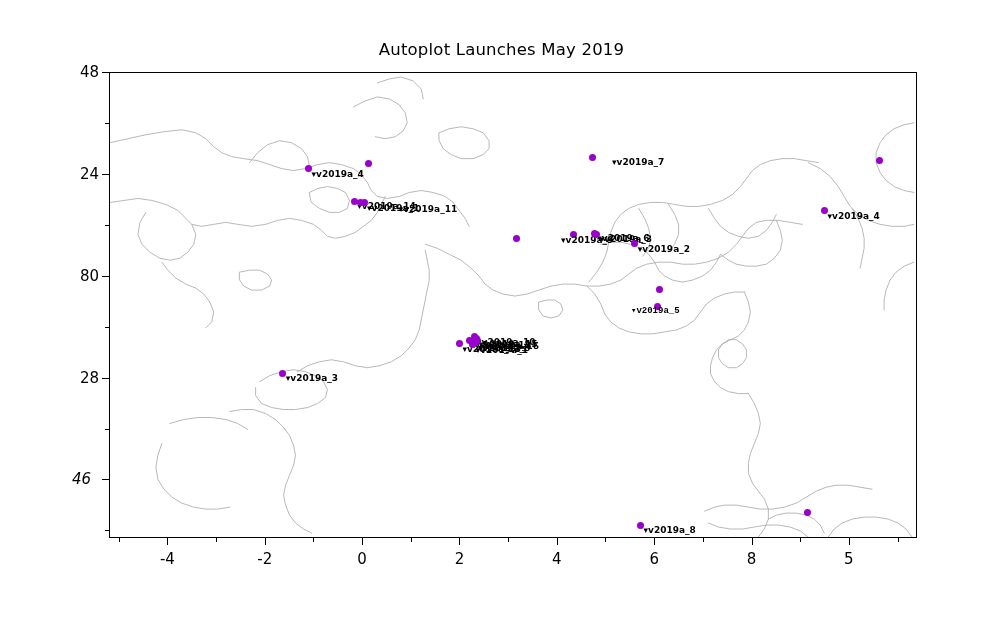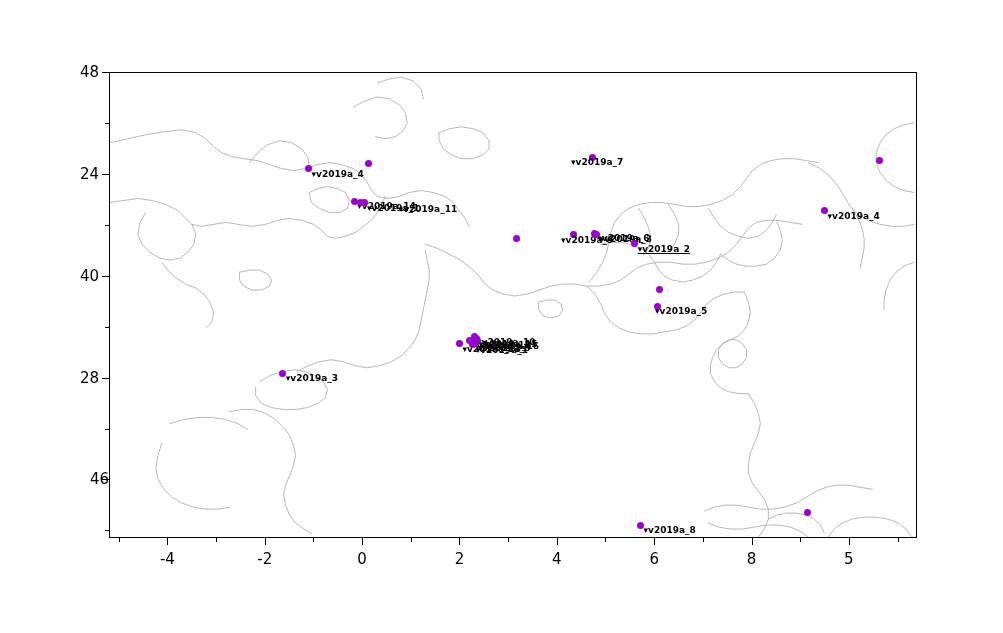--- a/index.html
+++ b/index.html
@@ -98,20 +98,21 @@
     color: #000000;
     text-align: right;
     transform: translateY(-50%);
   }
 </style>
 </head>
 <body>
 
 <div id="figure">
 
+  <div id="chart-title">Autoplot Launches May 2019</div>
 
   <div id="plot-area">
 
     <svg id="map-svg" viewBox="0 0 808 466" preserveAspectRatio="none">
       <g fill="none" stroke="#b0b0b0" stroke-width="0.9" stroke-linejoin="round" stroke-linecap="round">
 
         <path d="M0,70 L18,66 L36,62 L54,59 L72,57 L86,60 L96,66 L104,74 L112,80
                  L122,84 L134,86 L148,88 L160,92 L172,96 L184,98 L196,96 L208,92
                  L220,90 L232,92 L244,96 L252,102 L258,110 L262,118 L268,124
                  L278,126 L290,124 L300,120 L312,118 L324,120 L336,124 L344,130
@@ -211,33 +212,33 @@
         <div class="marker-dot" title="v2019a_4" style="left: 198.593px; top: 95.7464px; background: rgb(153, 0, 204);"></div>
         <div class="marker-label" style="left: 201.593px; top: 96.7464px;">▾v2019a_4</div>
         <div class="marker-dot" title="" style="left: 258.949px; top: 90.6536px; background: rgb(153, 0, 204);"></div>
         <div class="marker-dot" title="v2019a_14" style="left: 244.347px; top: 128.341px; background: rgb(153, 0, 204);"></div>
         <div class="marker-label" style="left: 247.347px; top: 129.341px;">▾v2019a_14</div>
         <div class="marker-dot" title="v2019a_11" style="left: 250.675px; top: 129.36px; background: rgb(153, 0, 204);"></div>
         <div class="marker-label" style="left: 253.675px; top: 132px; padding-left: 35px;">▾v2019a_11</div>
         <div class="marker-dot" title="v2019a_1" style="left: 254.082px; top: 129.869px; background: rgb(153, 0, 204);"></div>
         <div class="marker-label" style="left: 257.082px; top: 130.869px;">▾v2019a_1</div>
         <div class="marker-dot" title="v2019a_7" style="left: 482.853px; top: 84.0328px; background: rgb(153, 0, 204);"></div>
-        <div class="marker-label" style="left: 461px; top: 85.0328px;">▾v2019a_7</div>
+        <div class="marker-label" style="left: 502px; top: 85.0328px;">▾v2019a_7</div>
         <div class="marker-dot" title="" style="left: 406.434px; top: 165.519px; background: rgb(153, 0, 204);"></div>
         <div class="marker-dot" title="v2019a_9" style="left: 463.383px; top: 161.954px; background: rgb(153, 0, 204);"></div>
         <div class="marker-label" style="left: 451px; top: 162.954px;">▾v2019a_9</div>
         <div class="marker-dot" title="v2019a_6" style="left: 484.313px; top: 160.426px; background: rgb(153, 0, 204);"></div>
         <div class="marker-label" style="left: 487.313px; top: 161.426px;">▾v2019a_6</div>
         <div class="marker-dot" title="v2019a_3" style="left: 486.747px; top: 161.445px; background: rgb(153, 0, 204);"></div>
         <div class="marker-label" style="left: 489.747px; top: 162.445px;">▾v2019a_3</div>
         <div class="marker-dot" title="v2019a_2" style="left: 524.713px; top: 170.612px; background: rgb(153, 0, 204);"></div>
-        <div class="marker-label" style="left: 527.713px; top: 171.612px; text-decoration: underline;">▾v2019a_2</div>
+        <div class="marker-label" style="left: 527.713px; top: 171.612px;">▾v2019a_2</div>
         <div class="marker-dot" title="" style="left: 549.051px; top: 216.448px; background: rgb(153, 0, 204);"></div>
         <div class="marker-dot" title="v2019a_5" style="left: 547.59px; top: 233.255px; background: rgb(153, 0, 204);"></div>
-        <div class="marker-label" style="left: 545px; top: 234.255px;">▾v2019a_5</div>
+        <div class="marker-label" style="left: 521px; top: 234.255px; font-family: Liberation Mono, monospace;">▾v2019a_5</div>
         <div class="marker-dot" title="v2019a_4" style="left: 714.545px; top: 137.508px; background: rgb(153, 0, 204);"></div>
         <div class="marker-label" style="left: 717.545px; top: 138.508px;">▾v2019a_4</div>
         <div class="marker-dot" title="" style="left: 769.06px; top: 87.5978px; background: rgb(153, 0, 204);"></div>
         <div class="marker-dot" title="v2019a_13" style="left: 349.484px; top: 270.942px; background: rgb(153, 0, 204);"></div>
         <div class="marker-label" style="left: 352.484px; top: 271.942px;">▾v2019a_13</div>
         <div class="marker-dot" title="v2019a_12" style="left: 359.219px; top: 267.377px; background: rgb(153, 0, 204);"></div>
         <div class="marker-label" style="left: 362.219px; top: 268.377px;">▾v2019a_12</div>
         <div class="marker-dot" title="v2019a_10" style="left: 364.087px; top: 263.812px; background: rgb(153, 0, 204);"></div>
         <div class="marker-label" style="left: 367.087px; top: 264.812px;">▾v2019a_10</div>
         <div class="marker-dot" title="v2019a_15" style="left: 366.034px; top: 265.849px; background: rgb(153, 0, 204);"></div>
@@ -276,25 +277,25 @@
       <div class="tick-x" style="left: 118.735px; top: 538px; height: 4px;"></div>
       <div class="tick-x" style="left: 216.084px; top: 538px; height: 4px;"></div>
       <div class="tick-x" style="left: 313.434px; top: 538px; height: 4px;"></div>
       <div class="tick-x" style="left: 410.783px; top: 538px; height: 4px;"></div>
       <div class="tick-x" style="left: 508.133px; top: 538px; height: 4px;"></div>
       <div class="tick-x" style="left: 605.482px; top: 538px; height: 4px;"></div>
       <div class="tick-x" style="left: 702.831px; top: 538px; height: 4px;"></div>
       <div class="tick-x" style="left: 800.181px; top: 538px; height: 4px;"></div>
       <div class="tick-x" style="left: 897.53px; top: 538px; height: 4px;"></div>
       <div class="tick-y" style="left: 102px; top: 479.432px; width: 7px;"></div>
-      <div class="ticklabel-y" style="left: 67px; top: 479.432px; width: 42px;">46</div>
+      <div class="ticklabel-y" style="left: 49px; top: 479.432px; width: 42px; font-style: italic;">46</div>
       <div class="tick-y" style="left: 102px; top: 377.574px; width: 7px;"></div>
       <div class="ticklabel-y" style="left: 57px; top: 377.574px; width: 42px;">28</div>
       <div class="tick-y" style="left: 102px; top: 275.716px; width: 7px;"></div>
-      <div class="ticklabel-y" style="left: 57px; top: 275.716px; width: 42px;">40</div>
+      <div class="ticklabel-y" style="left: 57px; top: 275.716px; width: 42px;">80</div>
       <div class="tick-y" style="left: 102px; top: 173.858px; width: 7px;"></div>
       <div class="ticklabel-y" style="left: 57px; top: 173.858px; width: 42px;">24</div>
       <div class="tick-y" style="left: 102px; top: 72px; width: 7px;"></div>
       <div class="ticklabel-y" style="left: 57px; top: 72px; width: 42px;">48</div>
       <div class="tick-y" style="left: 105px; top: 530.361px; width: 4px;"></div>
       <div class="tick-y" style="left: 105px; top: 428.503px; width: 4px;"></div>
       <div class="tick-y" style="left: 105px; top: 326.645px; width: 4px;"></div>
       <div class="tick-y" style="left: 105px; top: 224.787px; width: 4px;"></div>
       <div class="tick-y" style="left: 105px; top: 122.929px; width: 4px;"></div>
     </div>

